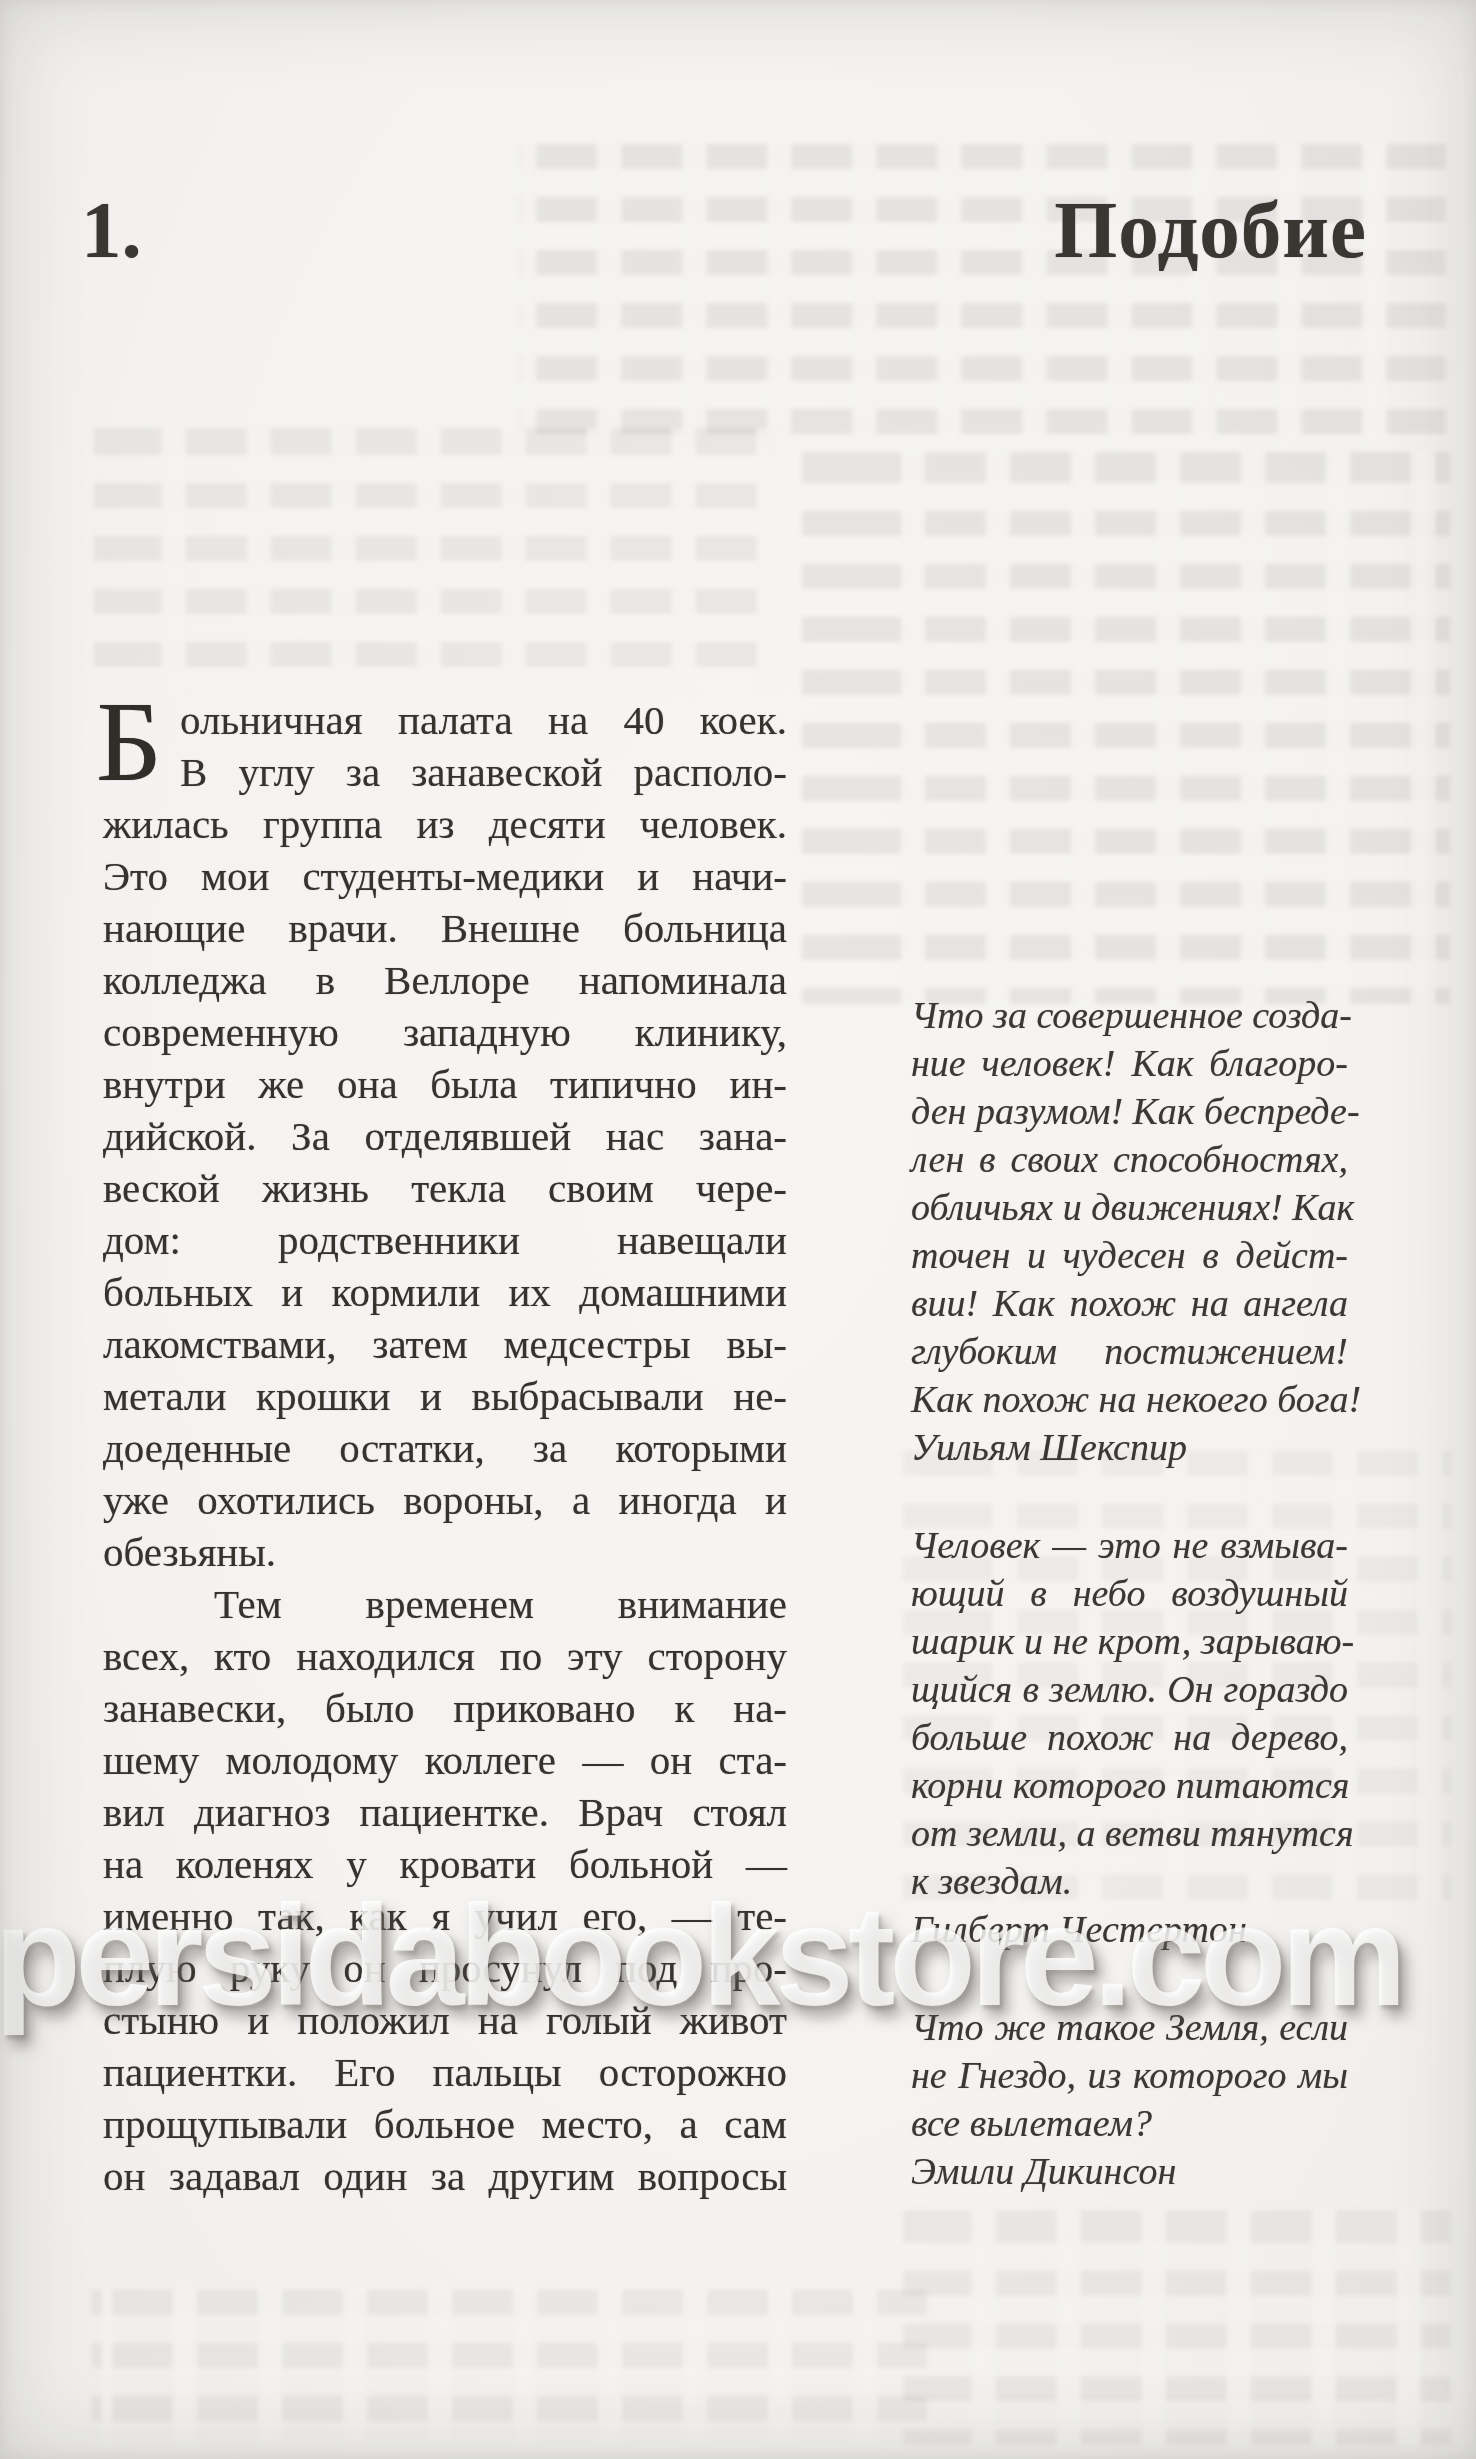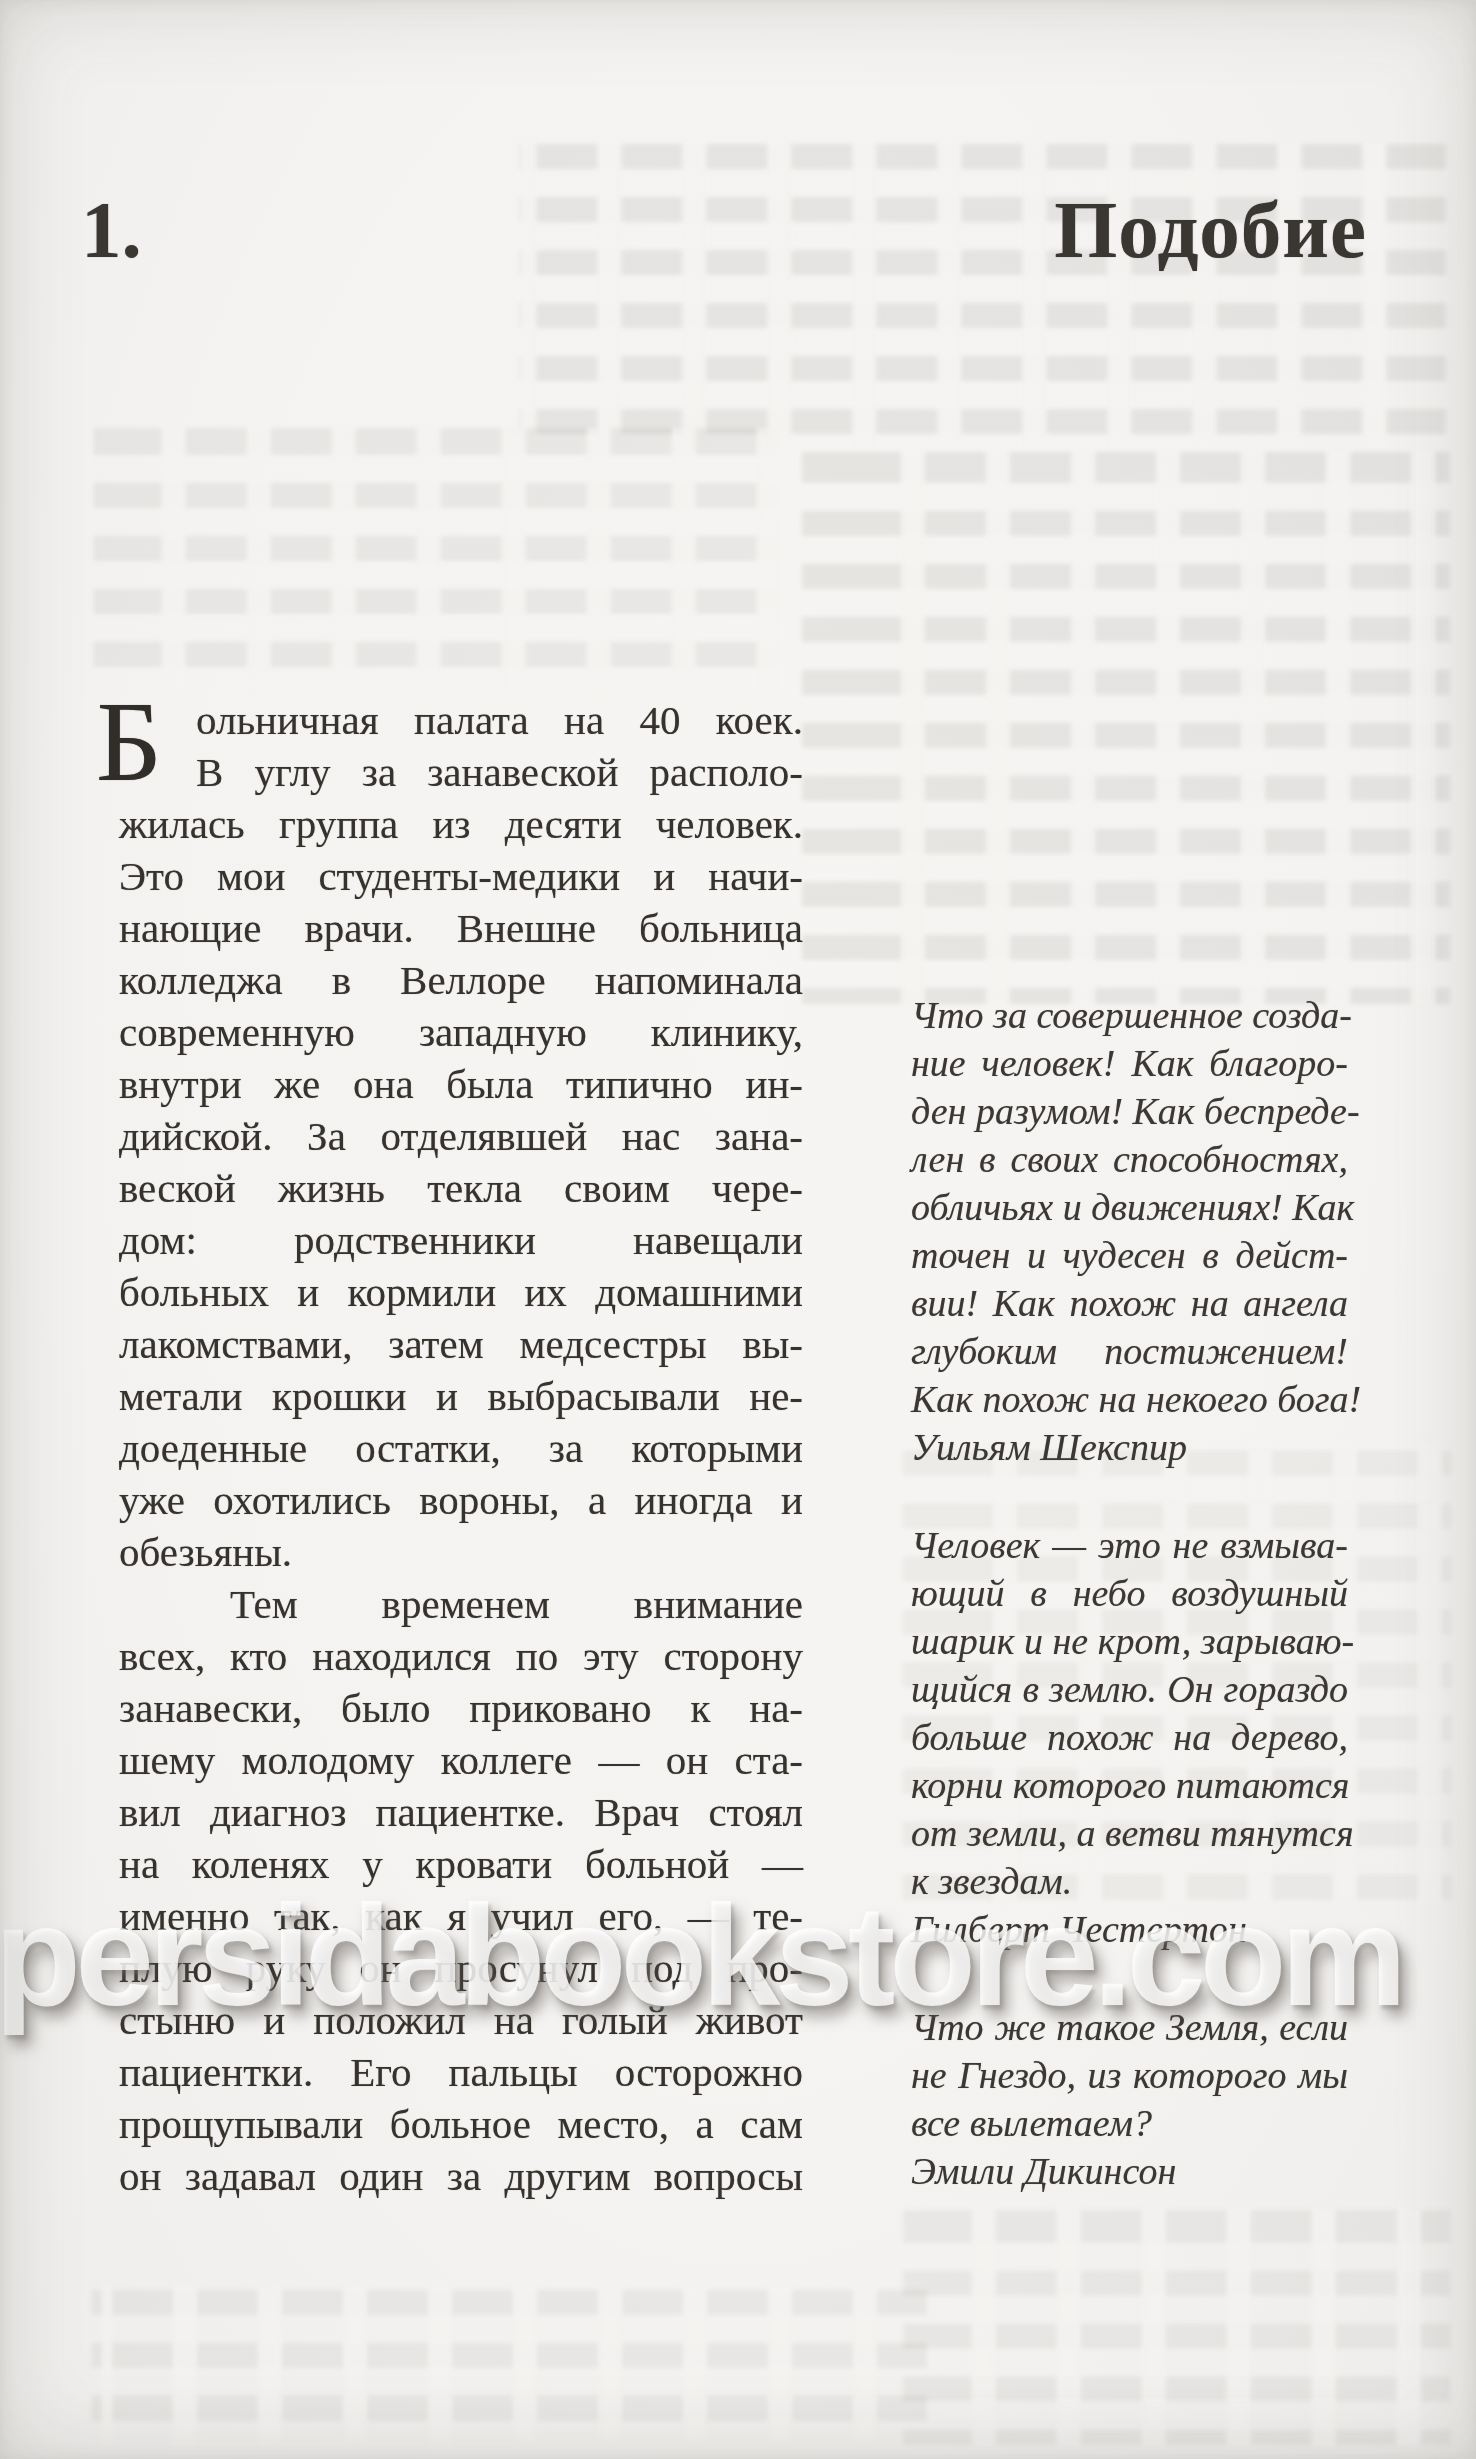--- a/index.html
+++ b/index.html
@@ -27,21 +27,20 @@
     font-size:81px;font-weight:700;color:#3a3631;line-height:1;
     letter-spacing:1px;
     text-shadow:0 0 1px rgba(58,54,49,.5);
   }
 
   
   .body-column{
     position:absolute;left:103px;top:694px;width:684px;z-index:3;
     color:#36322d;font-size:41px;
     text-shadow:0 0 1px rgba(54,50,45,.45);
-    margin-left:16px;
   }
   .body-column .line{
     line-height:52px;height:52px;white-space:nowrap;
     text-align:justify;text-align-last:justify;
   }
   .body-column .line.no-just{text-align-last:left;}
   .body-column .line.beside-cap{padding-left:77px;}
   .body-column .line.indent-first{padding-left:111px;}
   .drop-cap{
     position:absolute;left:96px;top:684px;z-index:3;

